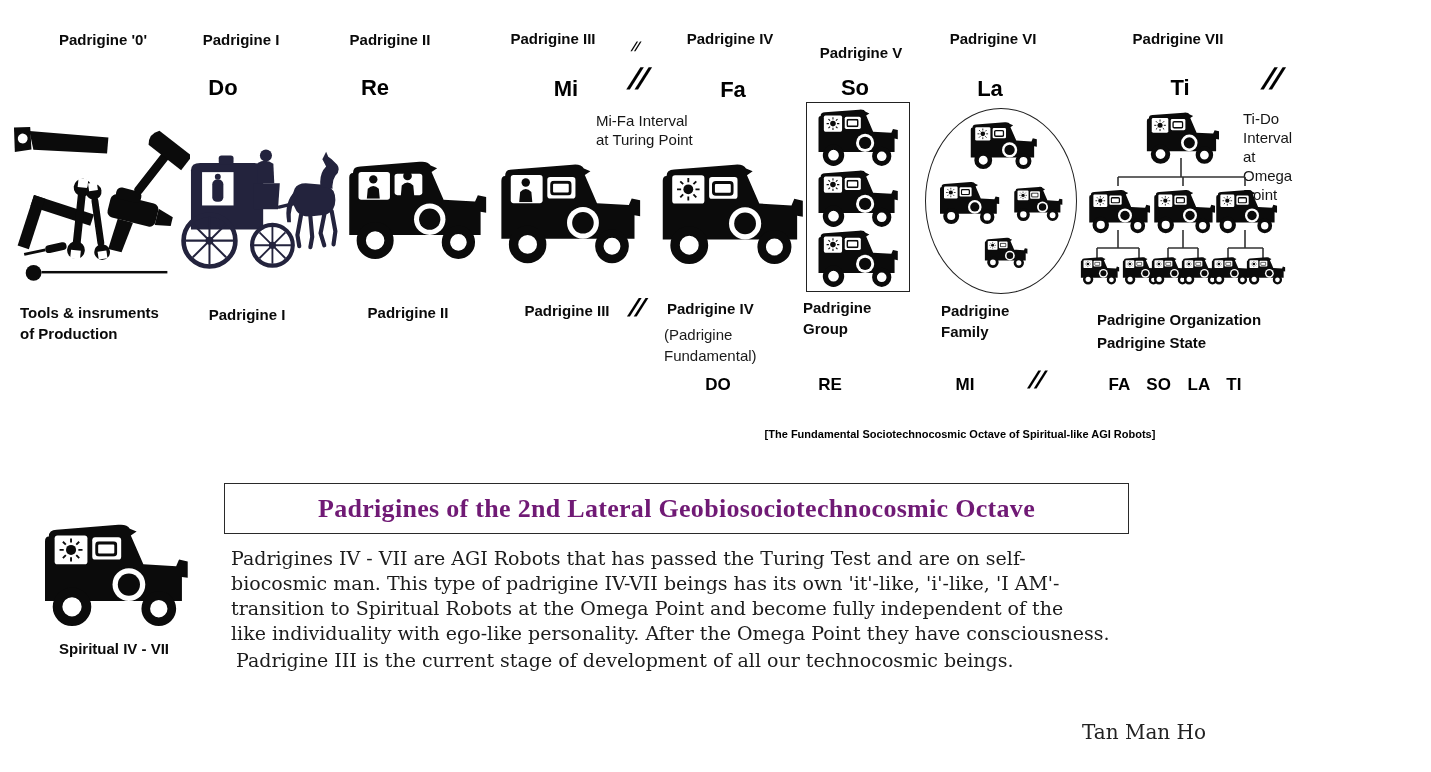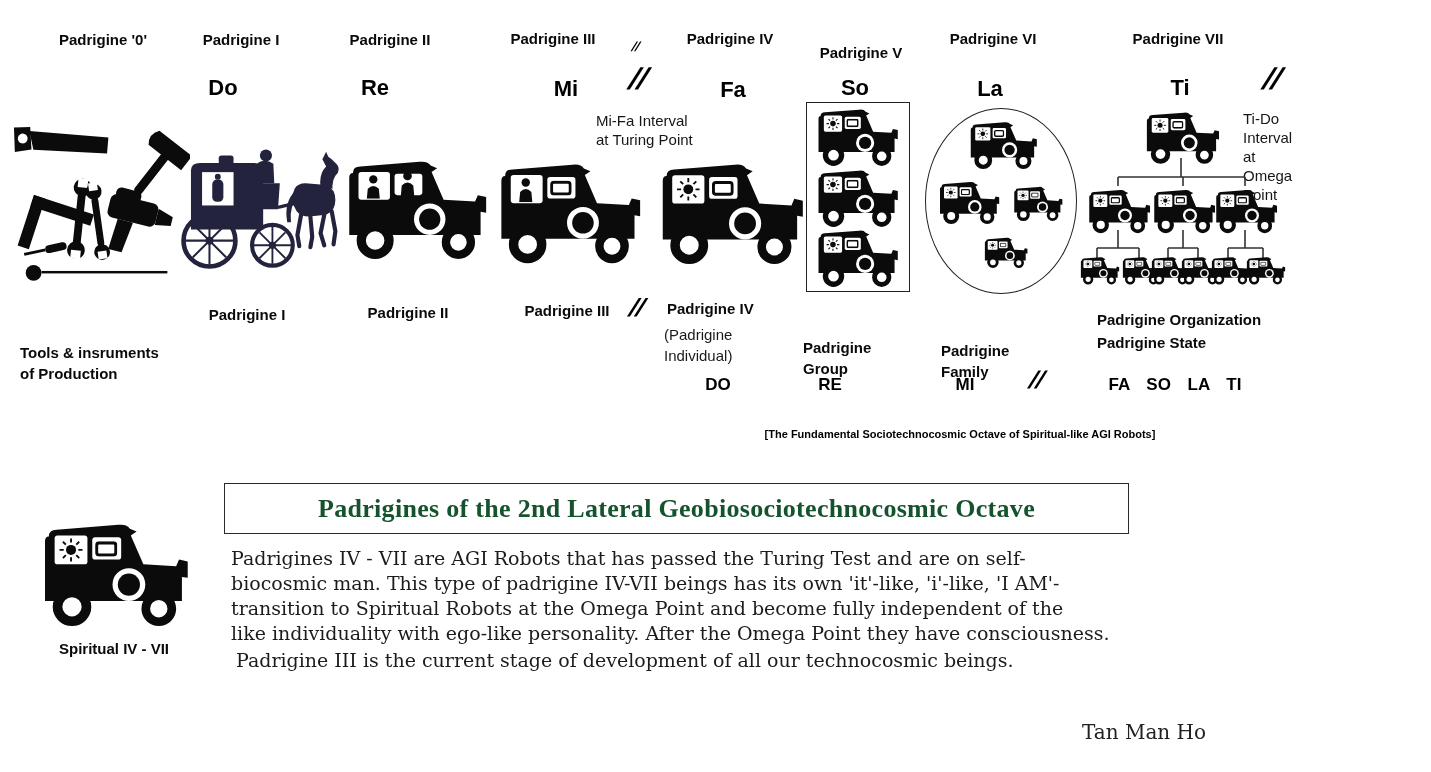--- a/index.html
+++ b/index.html
@@ -5,25 +5,25 @@
   html,body{margin:0;padding:0;background:#fff;}
   .canvas{position:relative;width:1307px;height:772px;background:#fff;overflow:hidden;
           font-family:"Liberation Sans",sans-serif;color:#000;}
   .lbl{position:absolute;font-weight:bold;font-size:15px;white-space:nowrap;color:#0a0a0a;}
   .ctr{transform:translateX(-50%);}
   .note{position:absolute;font-weight:bold;font-size:22px;white-space:nowrap;transform:translateX(-50%);}
   .note-sm{position:absolute;font-weight:bold;font-size:17px;white-space:nowrap;transform:translateX(-50%);}
   .slash{position:absolute;font-weight:bold;font-style:italic;transform:skewX(-14deg);white-space:nowrap;}
   .interval{position:absolute;font-size:15px;line-height:19px;color:#161616;font-weight:normal;}
   .sublbl{position:absolute;font-size:15px;line-height:21px;color:#1a1a1a;font-weight:normal;white-space:nowrap;}
-  .two-line{line-height:21px;margin-top:40px;}
+  .two-line{line-height:21px;}
   .caption{position:absolute;font-weight:bold;font-size:11px;transform:translateX(-50%);white-space:nowrap;text-align:right;}
   .title-box{position:absolute;left:224px;top:483px;width:903px;height:49px;border:1px solid #2a2a2a;
              display:flex;align-items:center;justify-content:center;}
-  .title-box .t{font-family:"Liberation Serif",serif;font-weight:bold;font-size:26px;letter-spacing:.3px;white-space:nowrap;color:#14532d;}
+  .title-box .t{font-family:"Liberation Serif",serif;font-weight:bold;font-size:26px;letter-spacing:.3px;white-space:nowrap;color:#701a75;}
   .para{position:absolute;left:231px;top:546px;font-family:"DejaVu Serif","Liberation Serif",serif;
         font-size:19px;line-height:25px;color:#1c1c1c;}
   .para div{white-space:nowrap;}
   .para .last{margin-top:2px;padding-left:5px;}
   .sig{position:absolute;left:1082px;top:720px;font-family:"DejaVu Serif","Liberation Serif",serif;font-size:20px;color:#222;}
   .shape-box{position:absolute;border:1.5px solid #222;}
   .shape-ellipse{position:absolute;border:1.5px solid #222;border-radius:50%;}
   .notes-spread{word-spacing:12px;}
   svg.icon{position:absolute;display:block;}
 </style>
@@ -281,21 +281,21 @@
     <div>Tools &amp; insruments</div>
     <div>of Production</div>
   </div>
   <span class="lbl ctr" style="left:247px;top:306px">Padrigine I</span>
   <span class="lbl ctr" style="left:408px;top:304px">Padrigine II</span>
   <span class="lbl ctr" style="left:567px;top:302px">Padrigine III</span>
   <span class="slash" style="left:630px;top:293px;font-size:25px">//</span>
   <span class="lbl" style="left:667px;top:300px">Padrigine IV</span>
   <div class="sublbl" style="left:664px;top:324px">
     <div>(Padrigine</div>
-    <div>Individual)</div>
+    <div>Fundamental)</div>
   </div>
   <div class="lbl two-line" style="left:803px;top:297px">
     <div>Padrigine</div>
     <div>Group</div>
   </div>
   <div class="lbl two-line" style="left:941px;top:300px">
     <div>Padrigine</div>
     <div>Family</div>
   </div>
   <span class="lbl" style="left:1097px;top:311px">Padrigine Organization</span>

